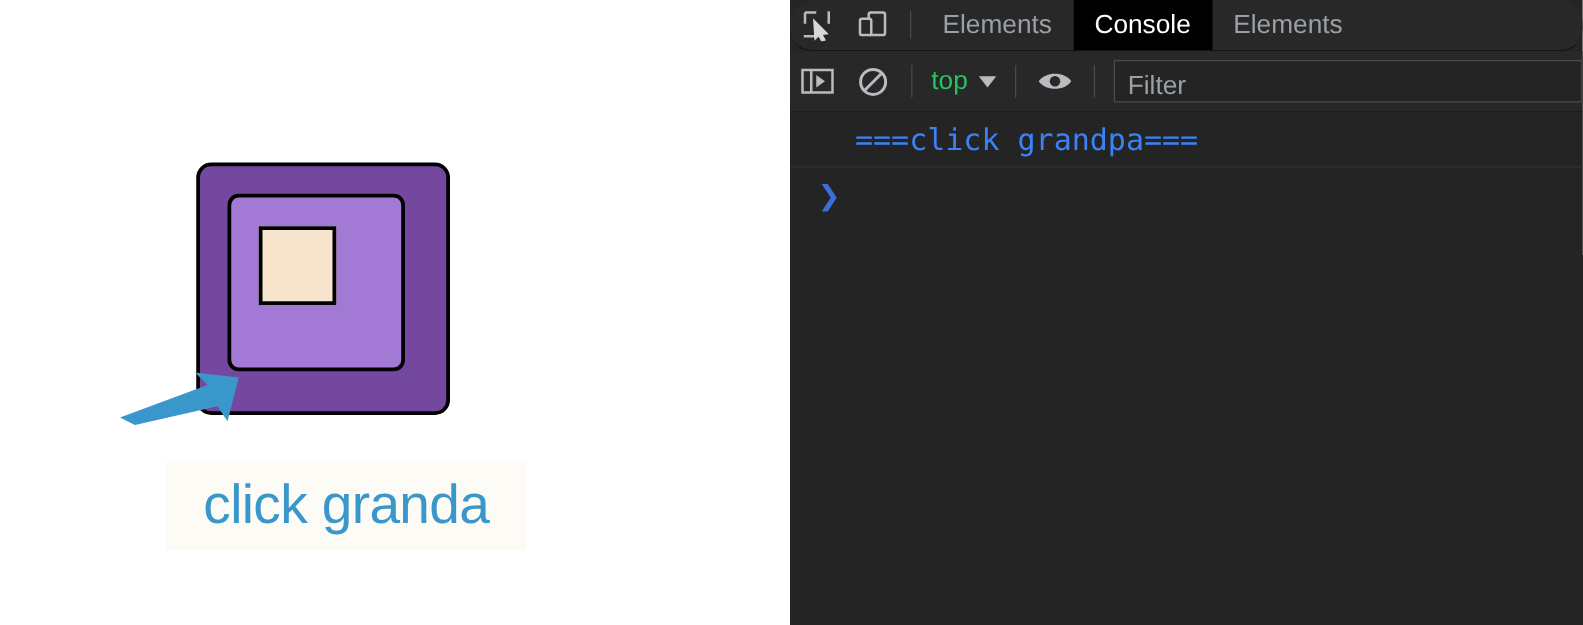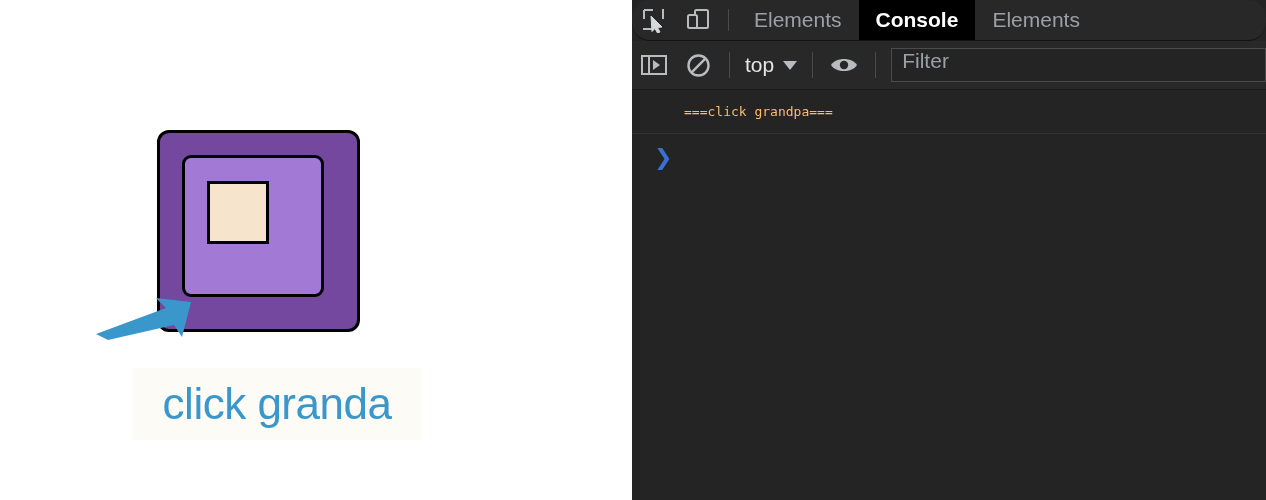--- a/index.html
+++ b/index.html
@@ -116,21 +116,20 @@
     padding: 0 17px;
     font-family: "Liberation Sans", sans-serif;
     font-size: 21px;
     color: #9aa0a6;
     cursor: pointer;
     white-space: nowrap;
   }
   .tab.active {
     background: #000000;
     color: #ffffff;
-    font-weight: bold;
   }
 
   
   #filterbar {
     height: 48px;
     min-height: 48px;
     background: #282828;
     display: flex;
     align-items: center;
     border-bottom: 1px solid #1a1a1a;
@@ -154,36 +153,36 @@
     display: flex;
     align-items: center;
     gap: 9px;
     padding: 0 6px;
     cursor: pointer;
     flex: 0 0 auto;
   }
   .ctx-select .ctx-label {
     font-family: "Liberation Sans", sans-serif;
     font-size: 21px;
-    color: #e5e5e5;
+    color: #22c55e;
   }
   .caret {
     width: 0; height: 0;
     border-left: 7px solid transparent;
     border-right: 7px solid transparent;
     border-top: 9px solid #b8bcc0;
   }
   #filter-input {
     flex: 1 1 auto;
     height: 34px;
     margin-left: 6px;
     background: #242424;
     border: 1px solid #4b4b4b;
     display: flex;
-    align-items: flex-start;
+    align-items: flex-end;
     padding: 0 10px;
     box-sizing: border-box;
   }
   #filter-input .ph {
     font-family: "Liberation Sans", sans-serif;
     font-size: 21px;
     color: #9aa0a6;
   }
 
   
@@ -196,22 +195,22 @@
   .msg-row {
     height: 44px;
     display: flex;
     align-items: center;
     padding-left: 52px;
     border-bottom: 1px solid #323232;
     box-sizing: border-box;
   }
   .msg-row .msg-text {
     font-family: "DejaVu Sans Mono", monospace;
-    font-size: 13px;
-    color: #fdba74;
+    font-size: 24px;
+    color: #3b82f6;
     white-space: pre;
   }
   #prompt-row {
     height: 46px;
     display: flex;
     align-items: center;
     padding-left: 22px;
     box-sizing: border-box;
   }
   #prompt-row .chev {

